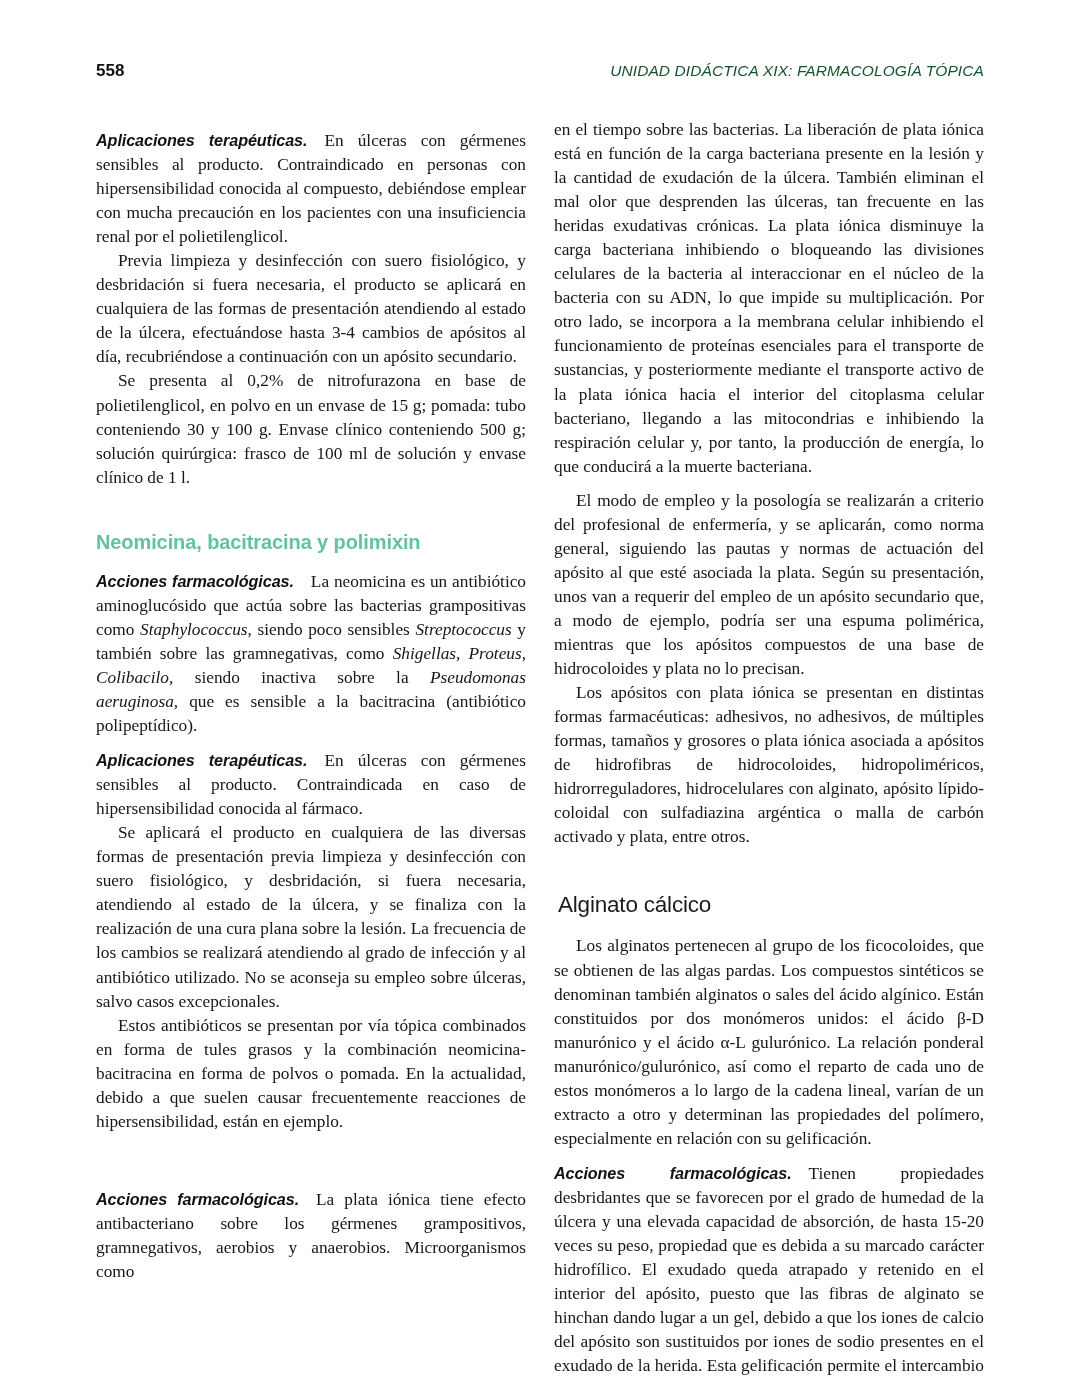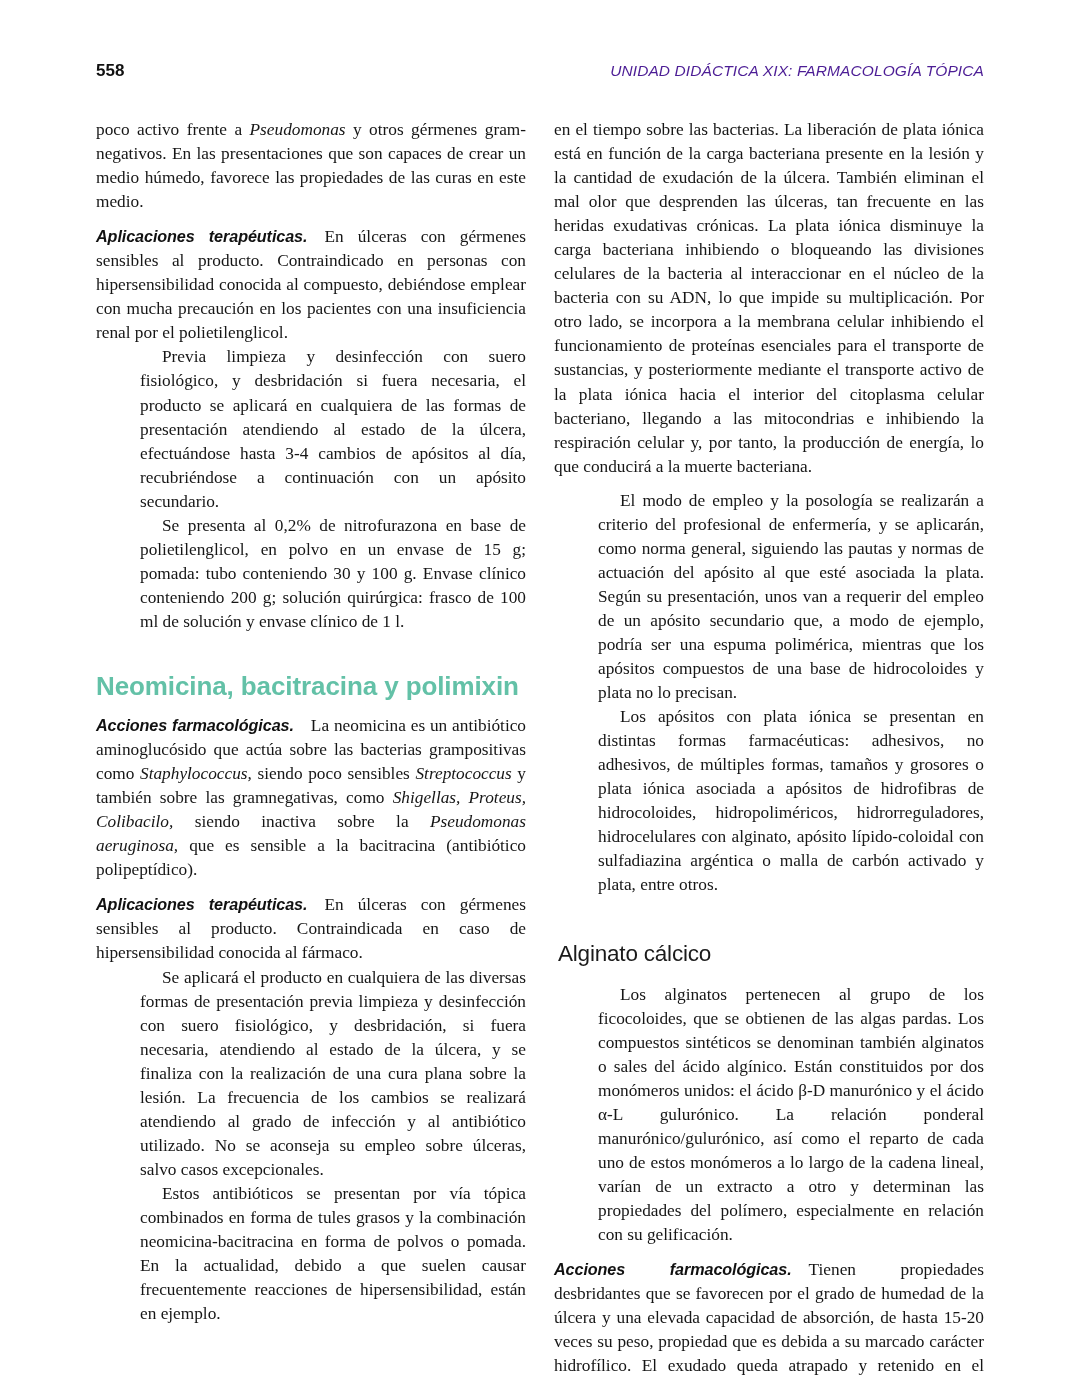--- a/index.html
+++ b/index.html
@@ -40,21 +40,21 @@
     font-weight: bold;
     font-size: 17px;
     letter-spacing: 0px;
     color: #111111;
   }
   .head-title {
     font-family: "Liberation Sans", sans-serif;
     font-style: italic;
     font-size: 15.5px;
     letter-spacing: 0.1px;
-    color: #4c1d95;
+    color: #14532d;
     white-space: nowrap;
   }
 
   
   .columns {
     position: absolute;
     left: 96px;
     top: 118px;
     width: 888px;
     display: flex;
@@ -69,21 +69,20 @@
     font-size: 17.3px;
     line-height: 24.05px;
     text-align: justify;
     text-justify: inter-word;
     hyphens: manual;
     -webkit-hyphens: manual;
     color: #161616;
   }
   p.indent {
     text-indent: 22px;
-    margin-left: 44px;
   }
   p.noindent {
     text-indent: 0;
   }
 
   i, em { font-style: italic; }
 
   
   .runin {
     font-family: "Liberation Sans", sans-serif;
@@ -96,21 +95,21 @@
   }
   .runin-gap {
     display: inline-block;
     width: 17px;
   }
 
   
   .h-teal {
     font-family: "Liberation Sans", sans-serif;
     font-weight: bold;
-    font-size: 26px;
+    font-size: 20px;
     letter-spacing: -0.1px;
     margin: 0;
     padding: 0;
     text-align: left;
     text-indent: 0;
   }
 
   
   .h-sub {
     font-family: "Liberation Sans", sans-serif;
@@ -136,29 +135,28 @@
 
   <div class="running-head">
     <span class="folio">558</span>
     <span class="head-title">UNIDAD DIDÁCTICA XIX: FARMACOLOGÍA TÓPICA</span>
   </div>
 
   <div class="columns">
 
     <div class="col">
 
-      <p class="noindent"><span>poco activo frente a </span><i>Pseudomonas</i><span> y otros gérmenes gram-negativos. En las presentaciones que son capaces de crear un medio húmedo, favorece las propiedades de las curas en este medio.</span></p>
 
       <div class="sp-before-runin"></div>
 
       <p class="noindent"><span class="runin">Aplicaciones terapéuticas.</span><span class="runin-gap"></span><span>En úlceras con gérmenes sensibles al producto. Contraindicado en personas con hipersensibilidad conocida al compuesto, debiéndose emplear con mucha precaución en los pacientes con una insuficiencia renal por el polietilenglicol.</span></p>
 
       <p class="indent"><span>Previa limpieza y desinfección con suero fisiológico, y desbridación si fuera necesaria, el producto se aplicará en cualquiera de las formas de presentación atendiendo al estado de la úlcera, efectuándose hasta 3-4 cambios de apósitos al día, recubriéndose a continuación con un apósito secundario.</span></p>
 
-      <p class="indent"><span>Se presenta al 0,2% de nitrofurazona en base de polietilenglicol, en polvo en un envase de 15 g; pomada: tubo conteniendo 30 y 100 g. Envase clínico conteniendo 200 g; solución quirúrgica: frasco de 100 ml de solución y envase clínico de 1 l.</span></p>
+      <p class="indent"><span>Se presenta al 0,2% de nitrofurazona en base de polietilenglicol, en polvo en un envase de 15 g; pomada: tubo conteniendo 30 y 100 g. Envase clínico conteniendo 500 g; solución quirúrgica: frasco de 100 ml de solución y envase clínico de 1 l.</span></p>
 
       <div class="sp-teal-before"></div>
 
       <p class="h-teal" style="color:#63c1a7;">Neomicina, bacitracina y polimixin</p>
 
       <div class="sp-teal-after"></div>
 
       <p class="noindent"><span class="runin">Acciones farmacológicas.</span><span class="runin-gap"></span><span>La neomicina es un antibiótico aminoglucósido que actúa sobre las bacterias grampositivas como </span><i>Staphylococcus,</i><span> siendo poco sensibles </span><i>Streptococcus</i><span> y también sobre las gramnegativas, como </span><i>Shigellas, Proteus, Colibacilo,</i><span> siendo inactiva sobre la </span><i>Pseudomonas aeruginosa,</i><span> que es sensible a la bacitracina (antibiótico polipeptídico).</span></p>
 
       <div class="sp-before-runin"></div>

